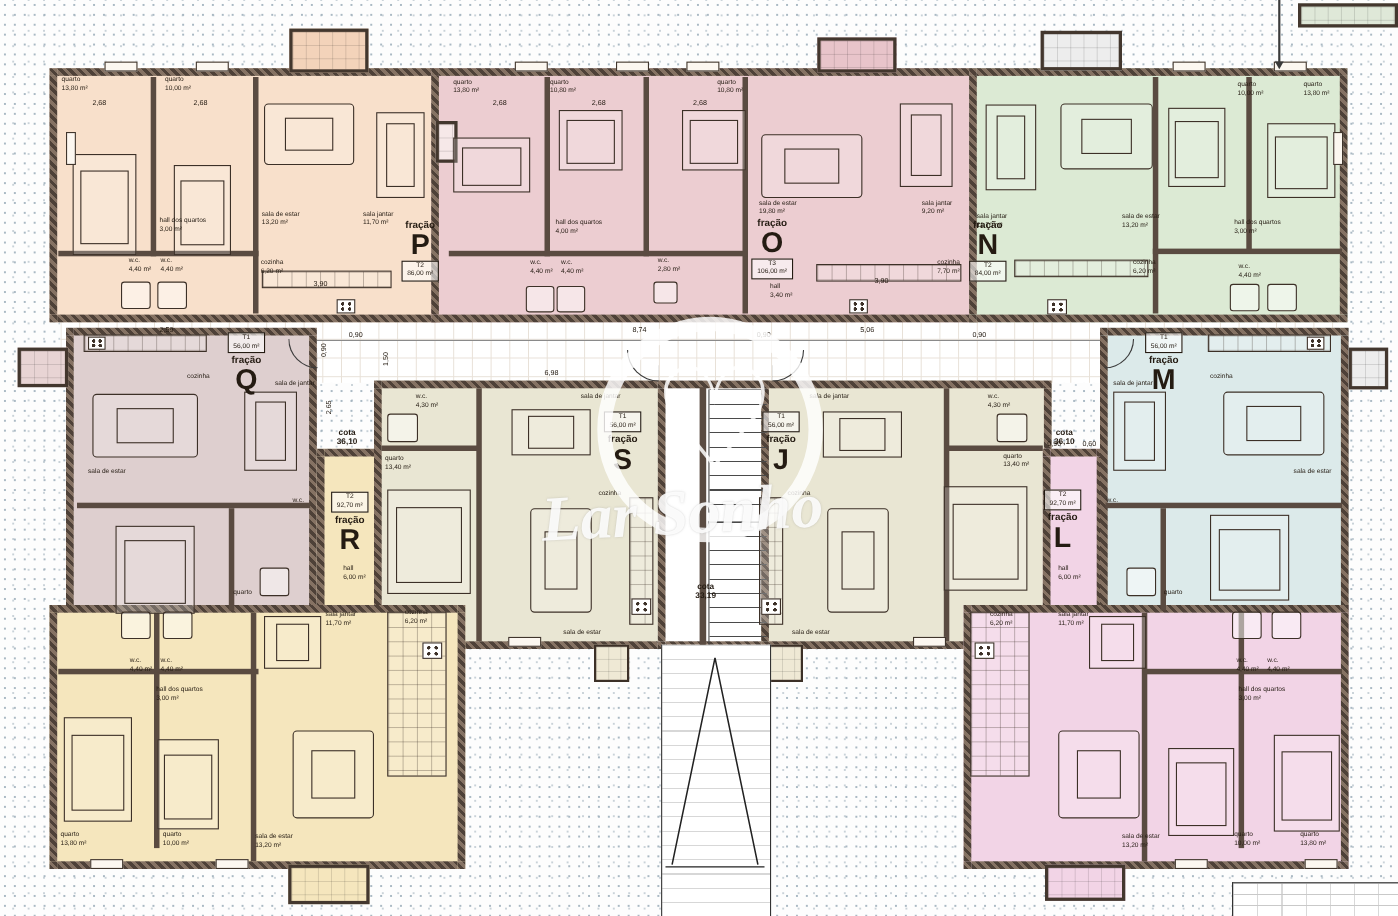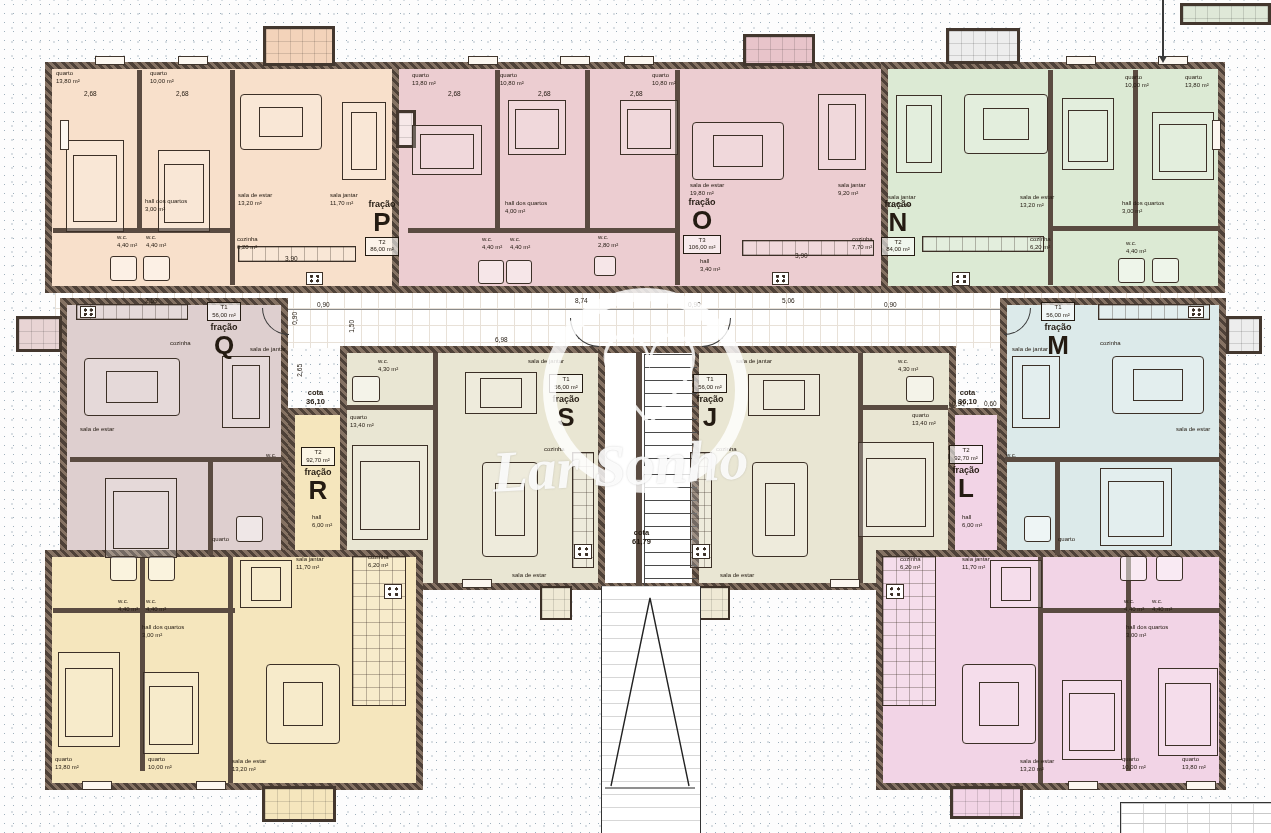--- a/index.html
+++ b/index.html
@@ -501,21 +501,21 @@
   <div class="cota" style="left:288px;top:388px;width:55px">
       <span>cota</span>
       <span>36,10</span>
     </div>
   <div class="cota" style="left:940px;top:388px;width:55px">
       <span>cota</span>
       <span>36,10</span>
     </div>
   <div class="cota" style="left:614px;top:528px;width:55px">
       <span>cota</span>
-      <span>61,79</span>
+      <span>33,19</span>
     </div>
 
   <div class="dim" style="left:145px;top:297px">2,59</div>
   <div class="dim" style="left:317px;top:301px">0,90</div>
   <div class="dim" style="left:575px;top:297px">8,74</div>
   <div class="dim" style="left:688px;top:301px">0,90</div>
   <div class="dim" style="left:782px;top:297px">5,06</div>
   <div class="dim" style="left:884px;top:301px">0,90</div>
   <div class="dim v" style="left:291px;top:312px">0,90</div>
   <div class="dim v" style="left:348px;top:320px">1,50</div>

